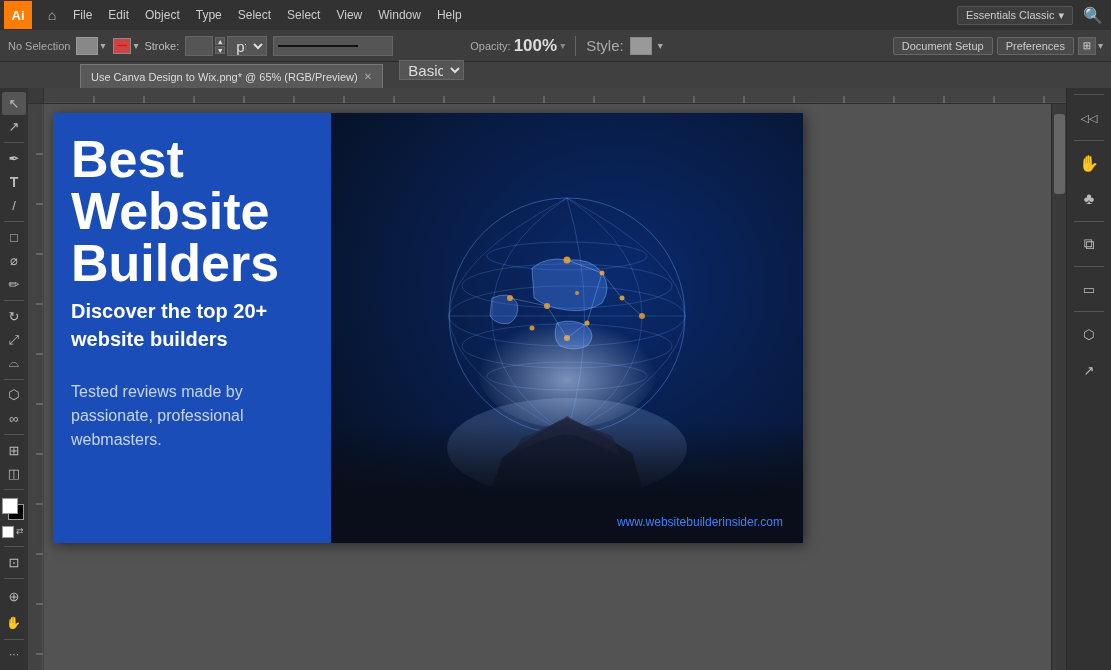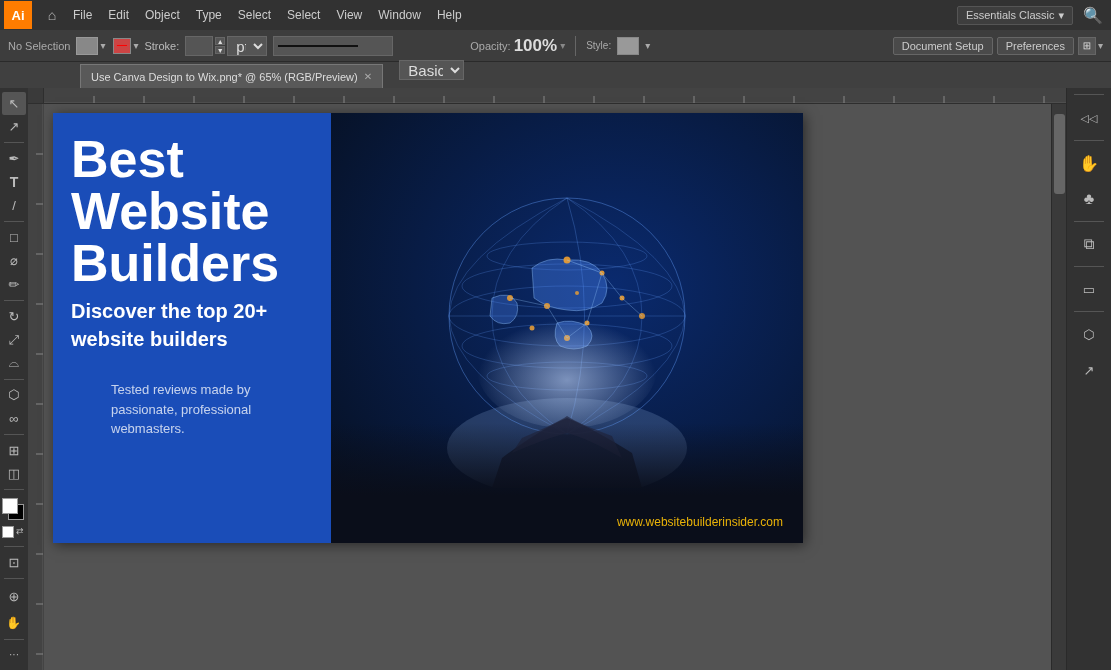--- a/index.html
+++ b/index.html
@@ -76,21 +76,21 @@
     }
     .options-dropdown {
       background: #555; border: 1px solid #666;
       color: #ddd; font-size: 15px;
       height: 20px; padding: 0 4px;
       cursor: pointer;
     }
     .opacity-group { display: flex; align-items: center; gap: 3px; }
     .opacity-label { color: #aaa; font-size: 11px; }
     .opacity-value { color: #ddd; font-size: 17px; font-weight: bold; }
-    .style-label { color: #aaa; font-size: 10px; }
+    .style-label { color: #aaa; font-size: 15px; }
     .btn-options {
       background: #4a4a4a; border: 1px solid #666;
       color: #ccc; font-size: 11px;
       padding: 2px 8px; cursor: pointer; border-radius: 2px;
     }
     .options-bar-right { margin-left: auto; display: flex; align-items: center; gap: 4px; }
 
     
     .tab-bar {
       width: 100%;
@@ -210,23 +210,22 @@
     }
     .art-subtitle {
       color: white;
       font-size: 20px;
       line-height: 1.4;
       margin-bottom: 27px;
       font-weight: 700;
     }
     .art-body {
       color: rgba(255,255,255,0.75);
-      font-size: 13px;
+      font-size: 16px;
       line-height: 1.5;
-      margin-left: 40px;
     }
     .art-right {
       width: 63%;
       position: relative;
       overflow: hidden;
       background: #0a1a3a;
     }
     
     .globe-bg {
       position: absolute; inset: 0;
@@ -237,21 +236,21 @@
       display: flex; align-items: center; justify-content: center;
     }
     .hand-shadow {
       position: absolute;
       bottom: 0; left: 0; right: 0; height: 120px;
       background: linear-gradient(to top, #0a0e1a 40%, transparent);
     }
     .website-url {
       position: absolute;
       bottom: 14px; right: 20px;
-      color: #eab308; font-size: 12px; font-weight: 400;
+      color: #3b82f6; font-size: 12px; font-weight: 400;
     }
 
     
     .scrollbar-v {
       position: absolute; right: 0; top: 16px; bottom: 0;
       width: 15px;
       background: #3a3a3a;
       border-left: 1px solid #2a2a2a;
       display: flex; flex-direction: column; align-items: center;
     }

